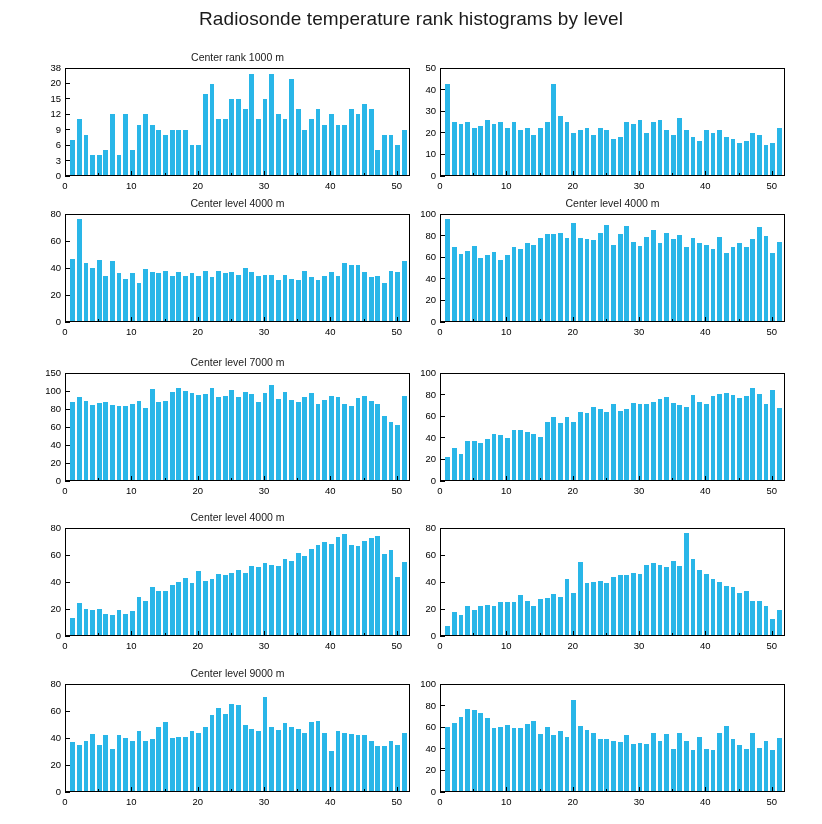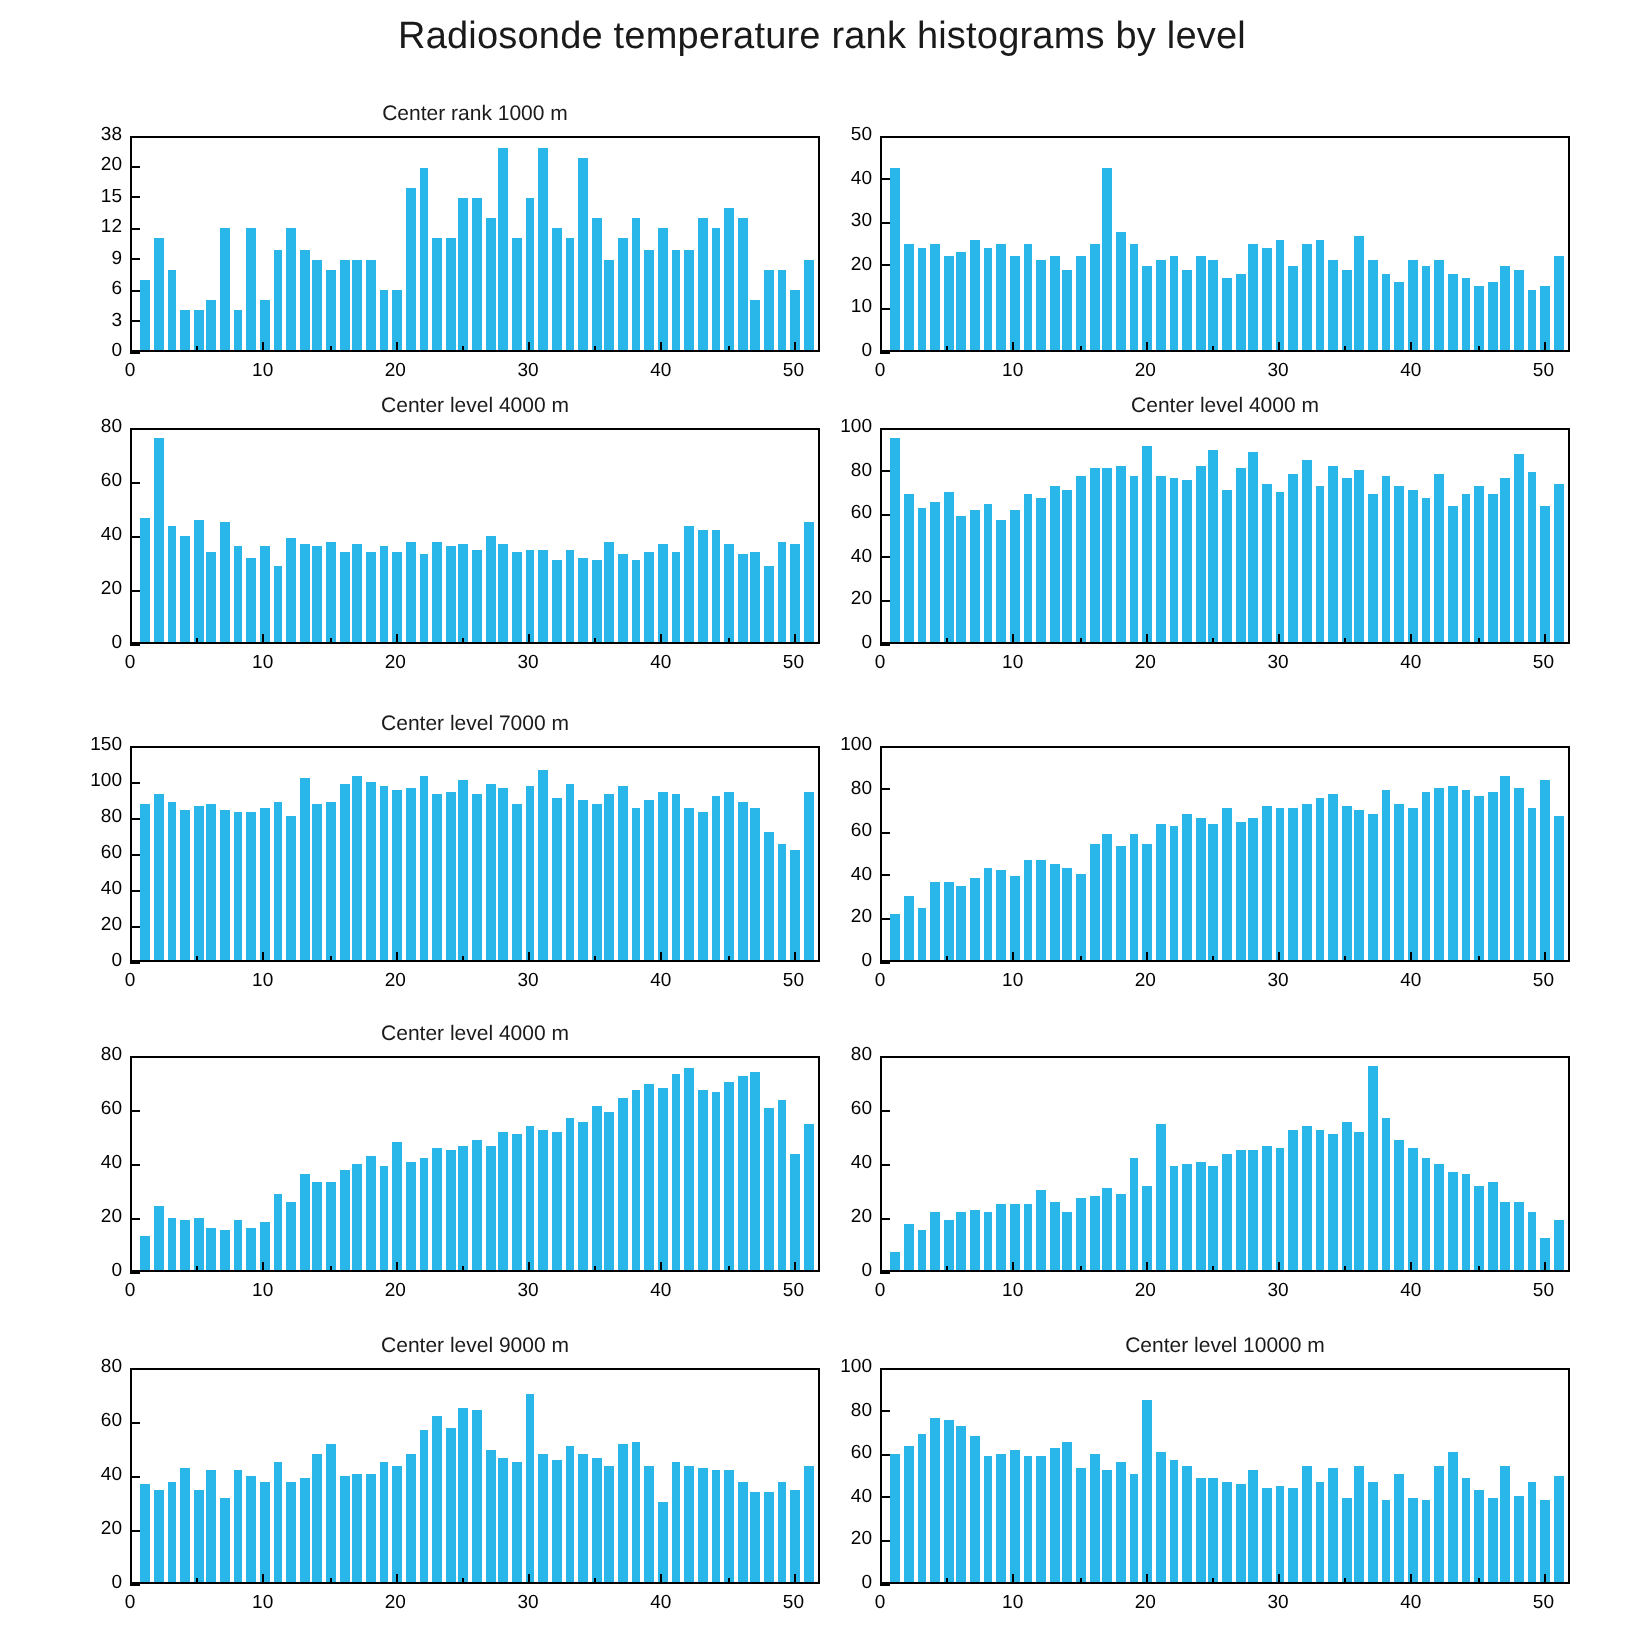--- a/index.html
+++ b/index.html
@@ -873,21 +873,20 @@
         <div class="xtick-label" style="left: 290.385px; width: 40px; top: 130px;">40</div>
         <div class="tick-x" style="left: 376.731px; top: 120px;"></div>
         <div class="xtick-label" style="left: 356.731px; width: 40px; top: 130px;">50</div>
         <div class="tick-x-minor" style="left: 78.1731px; top: 122px;"></div>
         <div class="tick-x-minor" style="left: 144.519px; top: 122px;"></div>
         <div class="tick-x-minor" style="left: 210.865px; top: 122px;"></div>
         <div class="tick-x-minor" style="left: 277.212px; top: 122px;"></div>
         <div class="tick-x-minor" style="left: 343.558px; top: 122px;"></div>
       </div>
       <div class="panel" style="left: 395px; top: 667px; width: 395px; height: 148px;">
-        <div class="panel-title" style="left: 45px; width: 345px;">Center level 10000 m</div>
         <div class="plot-area" style="left: 45px; top: 17px; width: 345px; height: 108px;">
           <div class="bars">
             <div class="bar" style="left: 4.24615px; width: 4.77692px; height: 63.6px;"></div>
             <div class="bar" style="left: 10.8808px; width: 4.77692px; height: 67.84px;"></div>
             <div class="bar" style="left: 17.5154px; width: 4.77692px; height: 74.2px;"></div>
             <div class="bar" style="left: 24.15px; width: 4.77692px; height: 81.62px;"></div>
             <div class="bar" style="left: 30.7846px; width: 4.77692px; height: 80.56px;"></div>
             <div class="bar" style="left: 37.4192px; width: 4.77692px; height: 78.44px;"></div>
             <div class="bar" style="left: 44.0538px; width: 4.77692px; height: 73.14px;"></div>
             <div class="bar" style="left: 50.6885px; width: 4.77692px; height: 62.54px;"></div>

